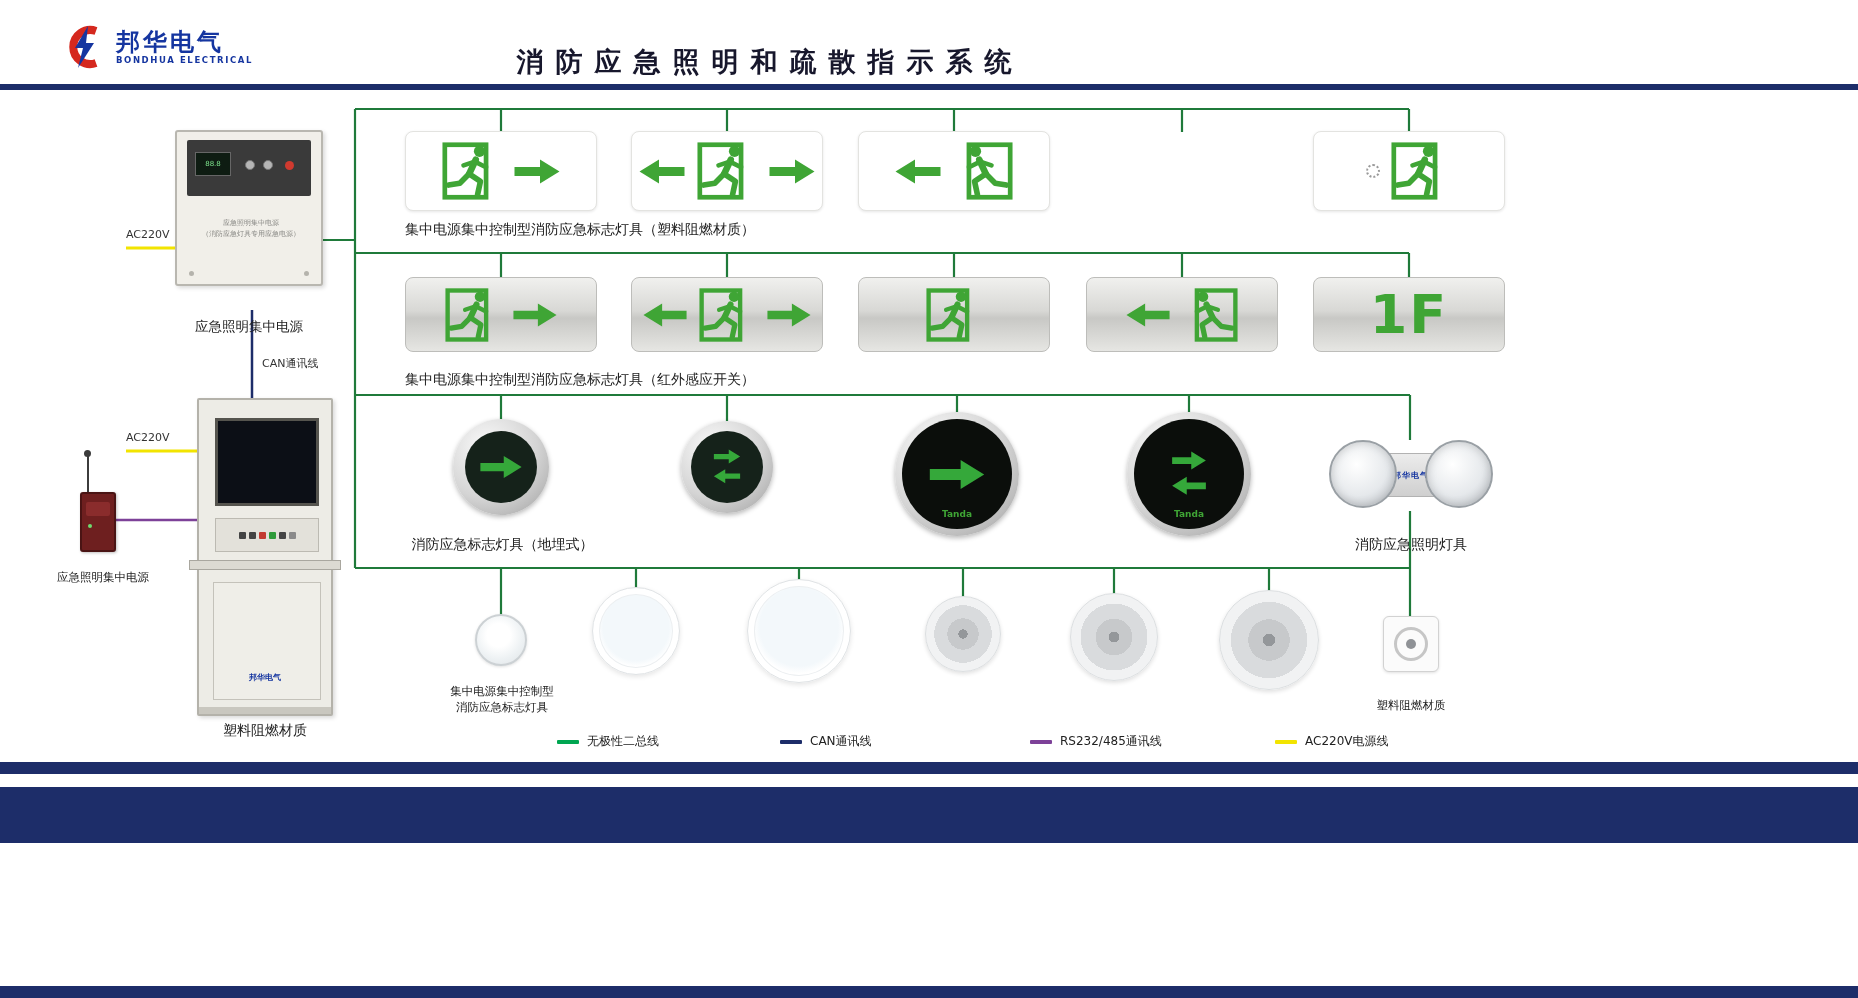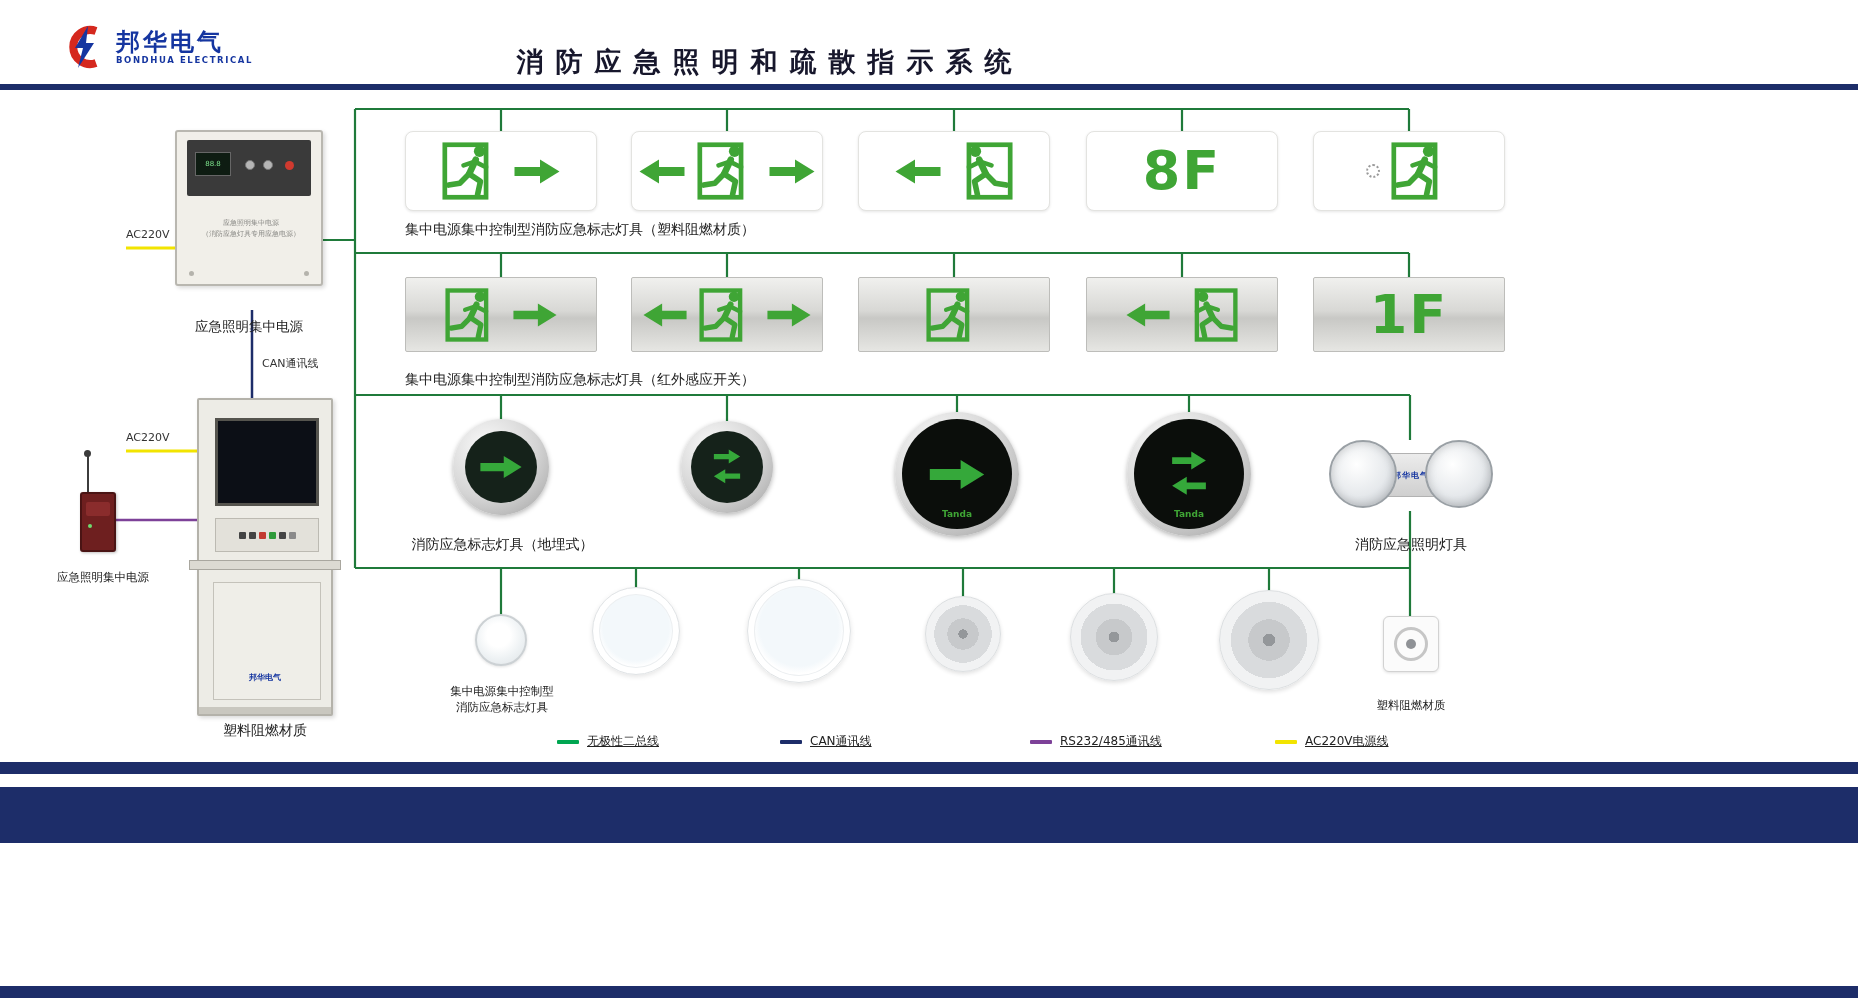--- a/index.html
+++ b/index.html
@@ -21,21 +21,21 @@
   .cap-c { text-align:center; }
   .small-lab { position:absolute; font-size:11px; color:#333; }
 
   
   .sign-p { position:absolute; top:131px; width:192px; height:80px; background:#fff;
             border:1px solid #e3e3e0; border-radius:8px; box-shadow:0 1px 3px rgba(0,0,0,.10);
             display:flex; align-items:center; justify-content:center; gap:10px; color:#3fa535; }
   
   .sign-m { position:absolute; top:277px; width:192px; height:75px;
             background:linear-gradient(180deg,#f0f0ee 0%,#d8d8d5 45%,#c8c8c5 55%,#e6e6e3 100%);
-            border:1px solid #bdbdba; border-radius:2px;
+            border:1px solid #bdbdba; border-radius:8px;
             display:flex; align-items:center; justify-content:center; gap:10px; color:#3fa535; }
   .pic-man { width:62px; height:60px; }
   .sign-m .pic-man { width:58px; height:56px; }
   .pic-arrow { width:48px; height:27px; }
   .sign-m .pic-arrow { width:46px; height:26px; }
   .mirror { transform:scaleX(-1); }
   .floor-txt { font-size:54px; font-weight:800; color:#3fa535; letter-spacing:2px; line-height:1; }
   .sensor-dot { width:14px; height:14px; border:2px dotted #9a9a9a; border-radius:50%; }
 
   
@@ -100,21 +100,21 @@
   .iot { position:absolute; left:80px; top:492px; width:36px; height:60px; background:#6e1f1f; border:2px solid #4a1414;
          border-radius:3px; box-shadow:1px 1px 3px rgba(0,0,0,.25); }
   .iot-stripe { position:absolute; left:4px; top:8px; width:24px; height:14px; background:#8a2c2c; border-radius:2px; }
   .iot-led { position:absolute; left:6px; top:30px; width:4px; height:4px; border-radius:50%; background:#6fdc6f; }
   .iot-ant { position:absolute; left:87px; top:454px; width:2px; height:38px; background:#3c3c3c; }
   .iot-ant-tip { position:absolute; left:84px; top:450px; width:7px; height:7px; border-radius:50%; background:#3c3c3c; }
 
   
   .leg { position:absolute; top:733px; display:flex; align-items:center; gap:8px; }
   .leg-dash { width:22px; height:4px; border-radius:1px; }
-  .leg-lab { font-size:12px; color:#222;text-decoration:underline; }
+  .leg-lab { font-size:12px; color:#222; }
 
   .band { position:absolute; left:0; width:1858px; background:#1d2d69; }
 </style>
 </head>
 <body>
 
 <div class="canvas">
 
   <svg width="0" height="0" style="position:absolute" aria-hidden="true">
     <defs>
@@ -228,23 +228,20 @@
       </svg>
   </div>
   <div class="sign-p" style="left:858px;">
     <svg class="pic-arrow mirror">
         <use href="#sym-arrow"></use>
       </svg>
     <svg class="pic-man mirror">
         <use href="#sym-man"></use>
       </svg>
   </div>
-  <div class="sign-p" style="left:1086px;">
-    <span class="floor-txt">8F</span>
-  </div>
   <div class="sign-p" style="left:1313px;">
     <span class="sensor-dot"></span>
     <svg class="pic-man">
         <use href="#sym-man"></use>
       </svg>
   </div>
   <div class="cap" style="left:405px;top:221px;">集中电源集中控制型消防应急标志灯具（塑料阻燃材质）</div>
 
   <div class="sign-m" style="left:405px;">
     <svg class="pic-man">

